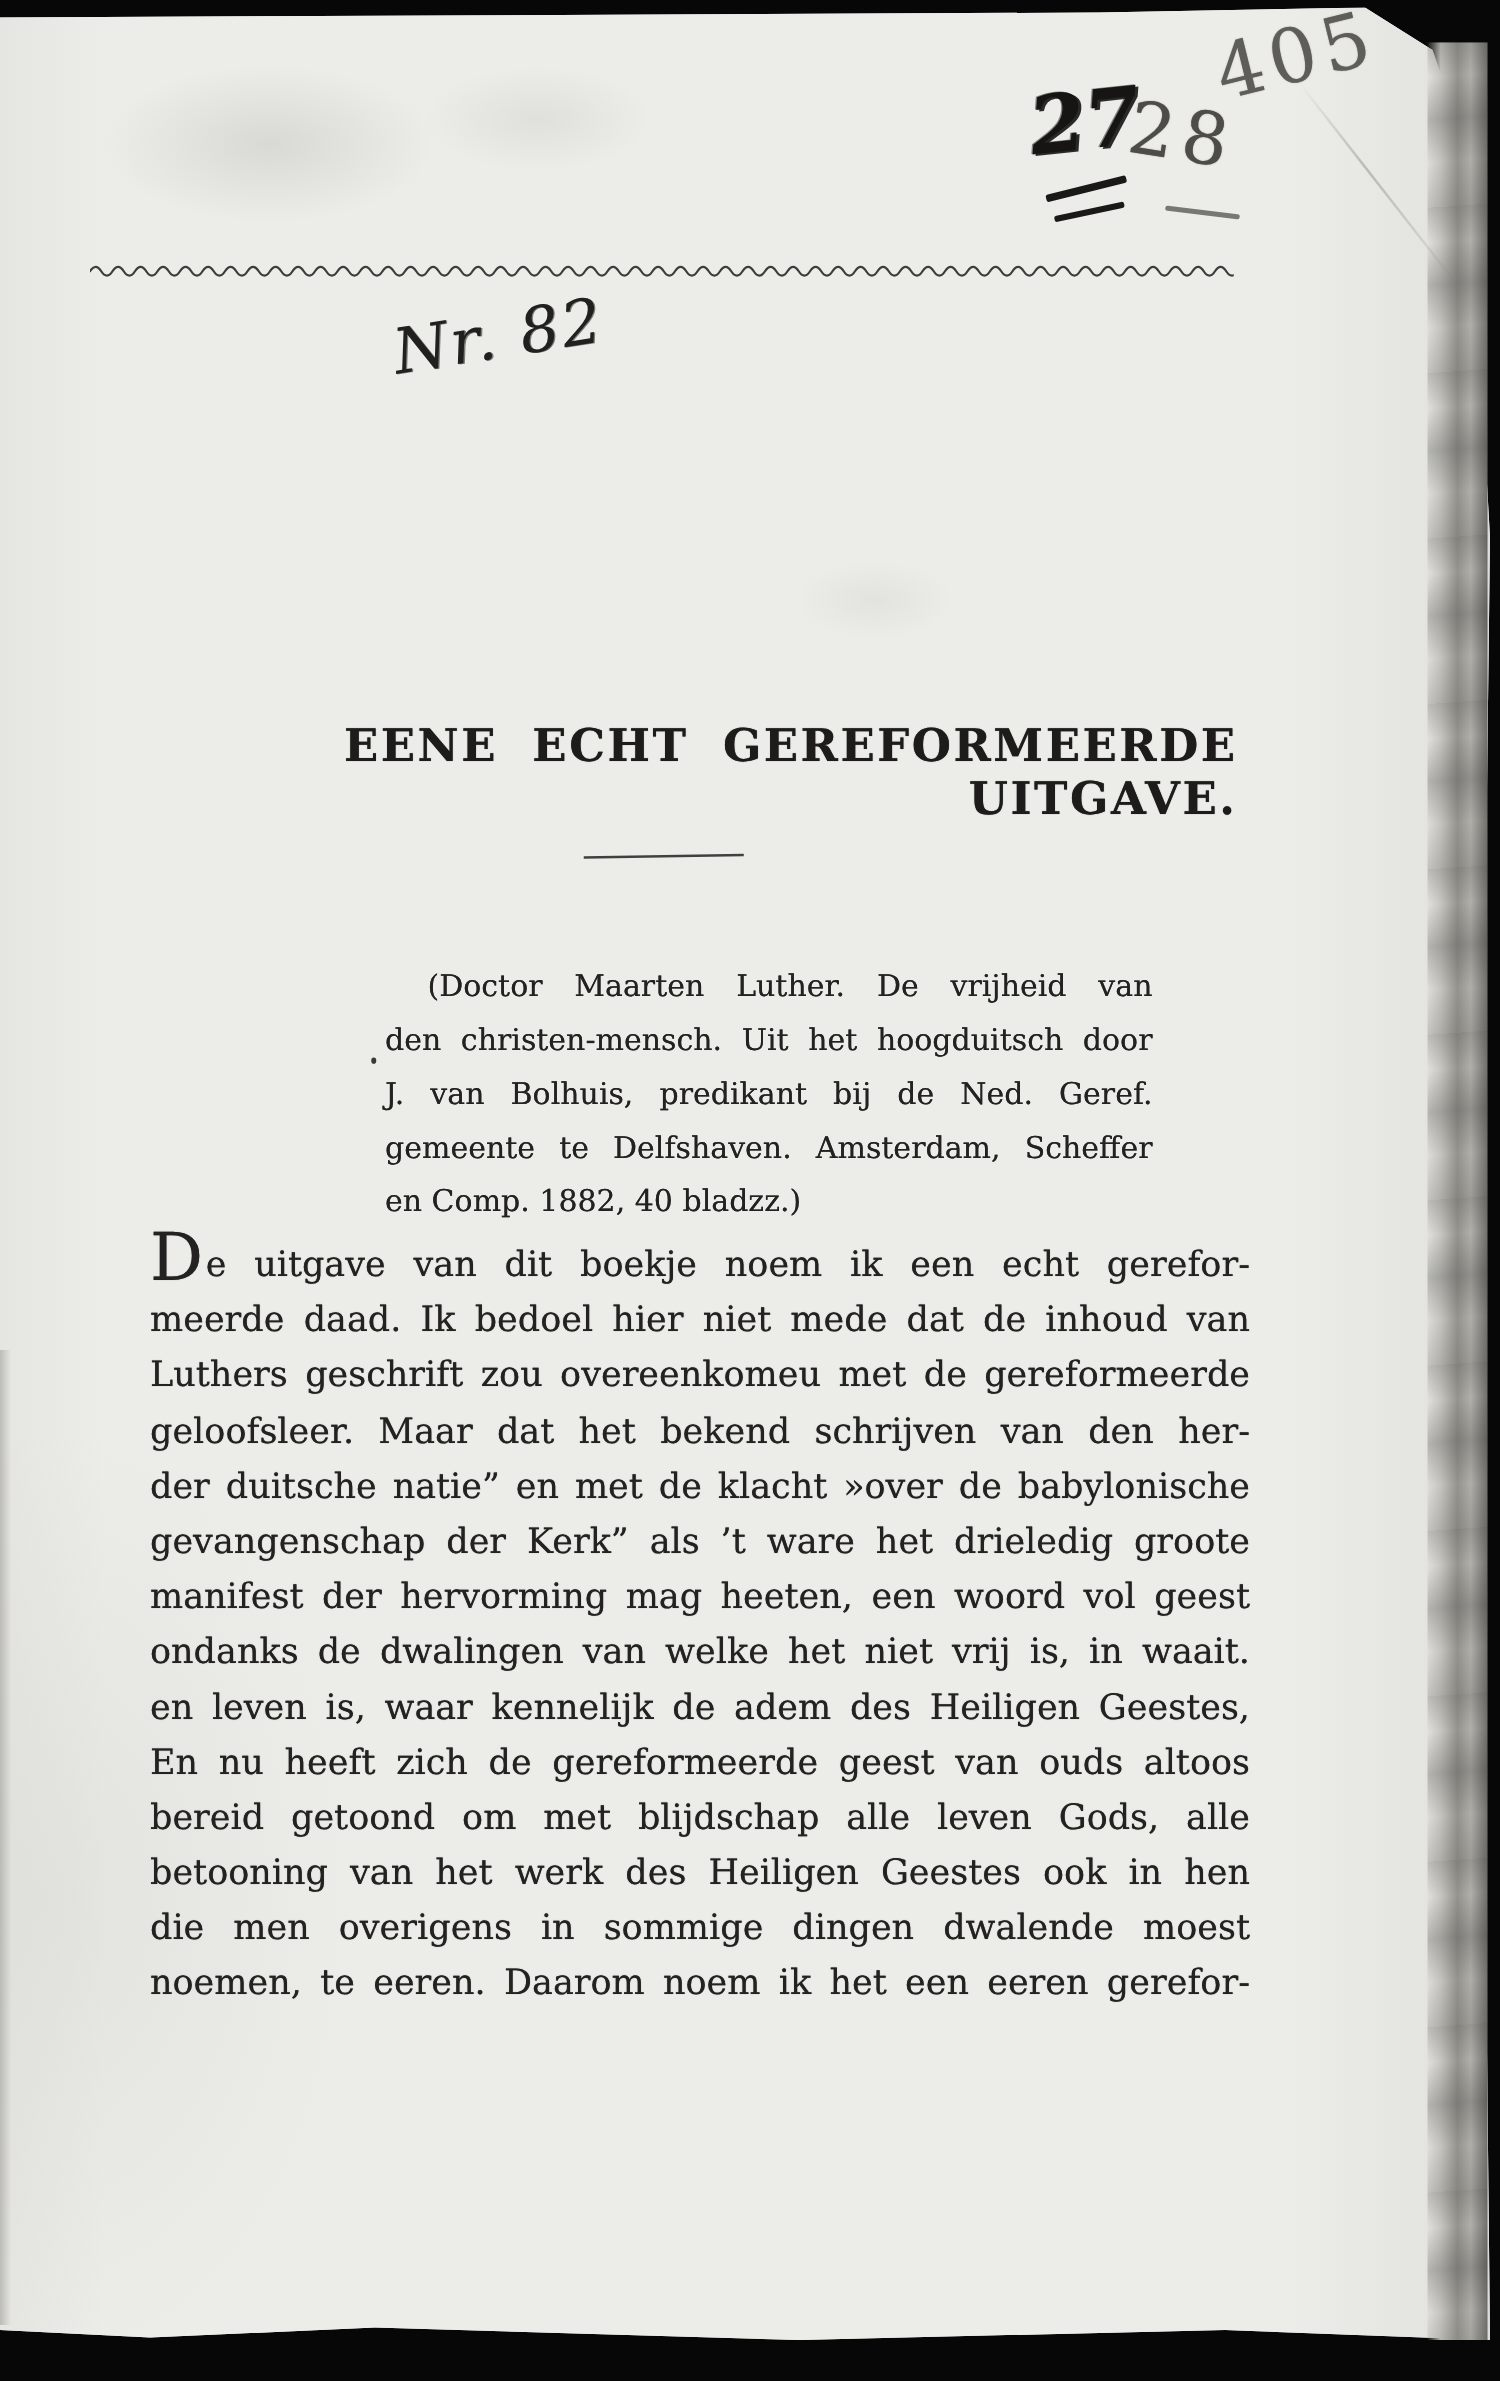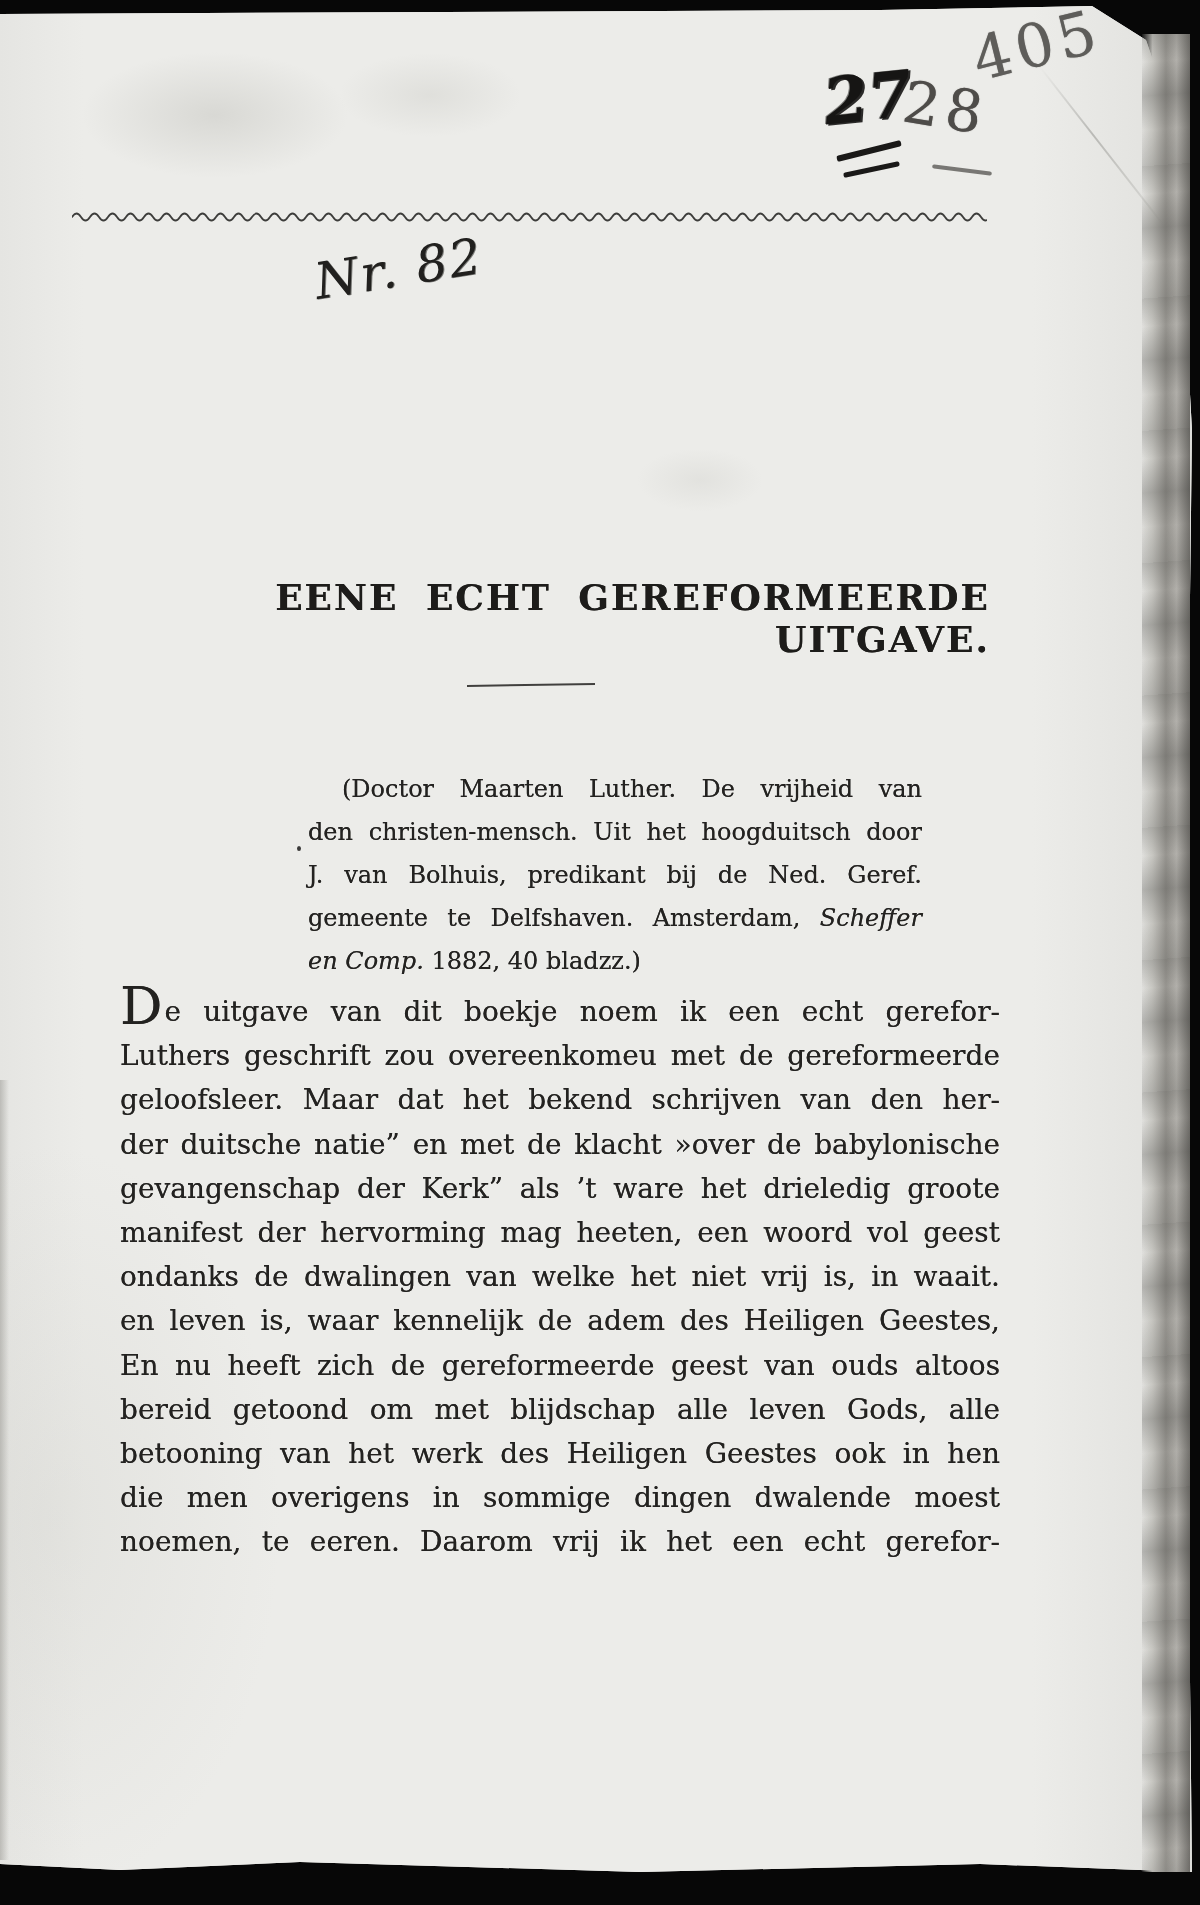--- a/index.html
+++ b/index.html
@@ -55,21 +55,21 @@
     font-size:36px;font-weight:bold;letter-spacing:2px;word-spacing:13px;color:#1d1c1a;
     text-shadow:0 0 .6px rgba(29,28,26,.85);}
   #title-rule{position:absolute;left:467px;top:684px;width:128px;height:2px;background:#41403e;
     transform:rotate(-0.9deg);}
 
   #citation{position:absolute;left:308px;top:768px;width:614px;
     font-size:24px;line-height:43px;color:#232220;text-shadow:0 0 .5px rgba(35,34,32,.8);}
   .cit-line{text-align:justify;text-align-last:justify;height:43px;overflow:visible;}
   .cit-line.first{padding-left:34px;}
   .cit-line.last{text-align-last:left;}
-  .cit-italic{font-style:italic;margin-top:40px;}
+  .cit-italic{margin-top:40px;}
   #ink-speck{position:absolute;left:297px;top:846px;width:4px;height:5px;background:#3a3938;border-radius:50%;}
 
   #body-par{position:absolute;left:94px;top:990px;width:906px;
     font-size:28px;line-height:44.2px;color:#232220;text-shadow:0 0 .55px rgba(35,34,32,.8);}
   .body-line{text-align:justify;text-align-last:justify;height:44.2px;margin-left:26px;}
   .drop-initial{font-size:53px;line-height:0;vertical-align:-3px;letter-spacing:1px;margin-right:1px;}
 </style>
 </head>
 <body>
 
@@ -99,27 +99,28 @@
     <div class="cit-line first"><span>(Doctor Maarten Luther. De vrijheid van</span><span class="cit-italic"></span><span></span></div>
     <div class="cit-line"><span>den christen-mensch. Uit het hoogduitsch door</span><span class="cit-italic"></span><span></span></div>
     <div class="cit-line"><span>J. van Bolhuis, predikant bij de Ned. Geref.</span><span class="cit-italic"></span><span></span></div>
     <div class="cit-line"><span>gemeente te Delfshaven. Amsterdam, </span><span class="cit-italic">Scheffer</span><span></span></div>
     <div class="cit-line last"><span></span><span class="cit-italic">en Comp. </span><span>1882, 40 bladzz.)</span></div>
   </div>
   <div id="ink-speck"></div>
 
   <div id="body-par">
     <div class="body-line"><span class="drop-initial">D</span><span>e uitgave van dit boekje noem ik een echt gerefor-</span></div>
+    <div class="body-line">meerde daad. Ik bedoel hier niet mede dat de inhoud van</div>
     <div class="body-line">Luthers geschrift zou overeenkomeu met de gereformeerde</div>
     <div class="body-line">geloofsleer. Maar dat het bekend schrijven van den her-</div>
     <div class="body-line">der duitsche natie” en met de klacht »over de babylonische</div>
     <div class="body-line">gevangenschap der Kerk” als ’t ware het drieledig groote</div>
     <div class="body-line">manifest der hervorming mag heeten, een woord vol geest</div>
     <div class="body-line">ondanks de dwalingen van welke het niet vrij is, in waait.</div>
     <div class="body-line">en leven is, waar kennelijk de adem des Heiligen Geestes,</div>
     <div class="body-line">En nu heeft zich de gereformeerde geest van ouds altoos</div>
     <div class="body-line">bereid getoond om met blijdschap alle leven Gods, alle</div>
     <div class="body-line">betooning van het werk des Heiligen Geestes ook in hen</div>
     <div class="body-line">die men overigens in sommige dingen dwalende moest</div>
-    <div class="body-line">noemen, te eeren. Daarom vrij ik het een echt gerefor-</div>
+    <div class="body-line">noemen, te eeren. Daarom noem ik het een eeren gerefor-</div>
   </div>
 
 </div>
 
 </body></html>

